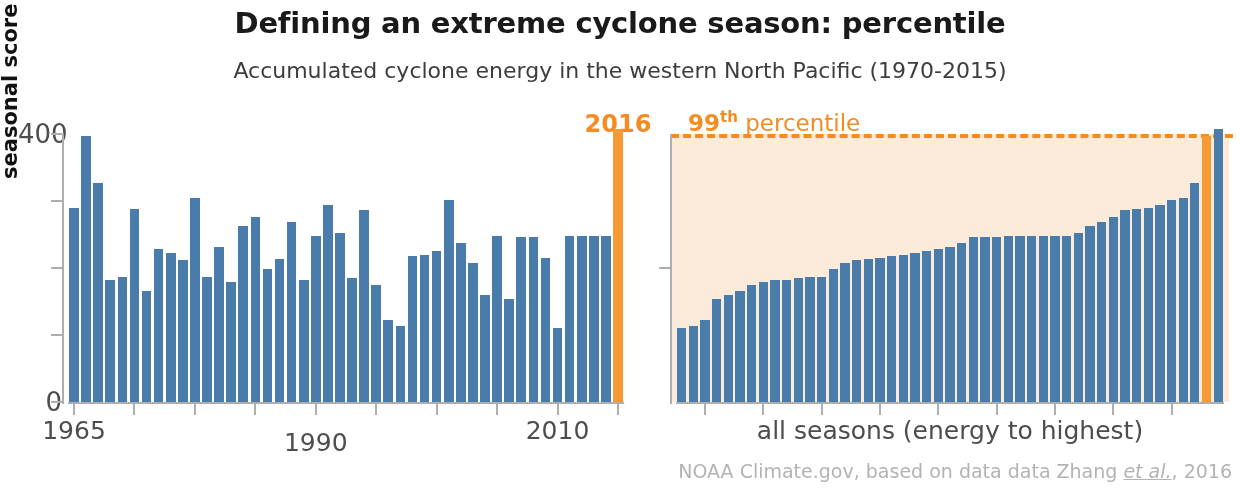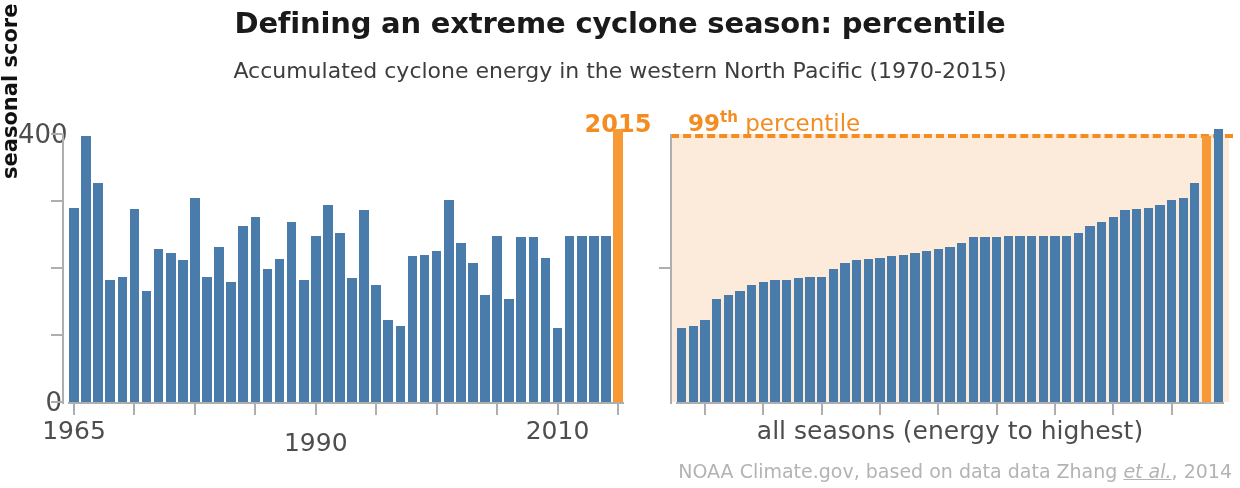--- a/index.html
+++ b/index.html
@@ -166,21 +166,21 @@
 </head>
 <body>
 
 <div id="title">Defining an extreme cyclone season: percentile</div>
 <div id="subtitle">Accumulated cyclone energy in the western North Pacific (1970-2015)</div>
 
 <div class="panel" id="panel-left">
   <div id="ylabel">seasonal score (ACE)</div>
   <div id="ytick-400">400</div>
   <div id="ytick-0">0</div>
-  <div id="hl-year-label" style="left: 581.957px; top: 110px; width: 72px; text-align: center;">2015</div>
+  <div id="hl-year-label" style="left: 581.957px; top: 110px; width: 72px; text-align: center;">2016</div>
 
   <div class="plot" id="plot-left" style="left: 68px; top: 134px; width: 556px; height: 268px;">
     <div class="bars" id="bars-left">
         <div class="bar" style="left: 1.2087px; width: 9.66957px; height: 193.63px;"></div>
         <div class="bar" style="left: 13.2957px; width: 9.66957px; height: 265.99px;"></div>
         <div class="bar" style="left: 25.3826px; width: 9.66957px; height: 219.09px;"></div>
         <div class="bar" style="left: 37.4696px; width: 9.66957px; height: 121.94px;"></div>
         <div class="bar" style="left: 49.5565px; width: 9.66957px; height: 124.62px;"></div>
         <div class="bar" style="left: 61.6435px; width: 9.66957px; height: 192.96px;"></div>
         <div class="bar" style="left: 73.7304px; width: 9.66957px; height: 110.55px;"></div>
@@ -322,14 +322,14 @@
       <div class="tick" style="left: 1053.94px; top: 404px; width: 2px; height: 11px;"></div>
       <div class="tick" style="left: 1112.23px; top: 404px; width: 2px; height: 11px;"></div>
       <div class="tick" style="left: 1170.53px; top: 404px; width: 2px; height: 11px;"></div>
       <div class="axis-line" style="left: 670px; top: 134px; width: 2px; height: 270px;"></div>
       <div class="tick" style="left: 659px; top: 267px; width: 11px; height: 2px;"></div>
     </div>
   <div id="xlabel-right" style="left: 676px; width: 548px; top: 416px;">all seasons (energy to highest)</div>
 </div>
 
 <div id="credit">
-  <span>NOAA Climate.gov, based on data data Zhang </span><i>et al.</i><span>, 2014</span>
+  <span>NOAA Climate.gov, based on data data Zhang </span><i>et al.</i><span>, 2016</span>
 </div>
 
 </body></html>

